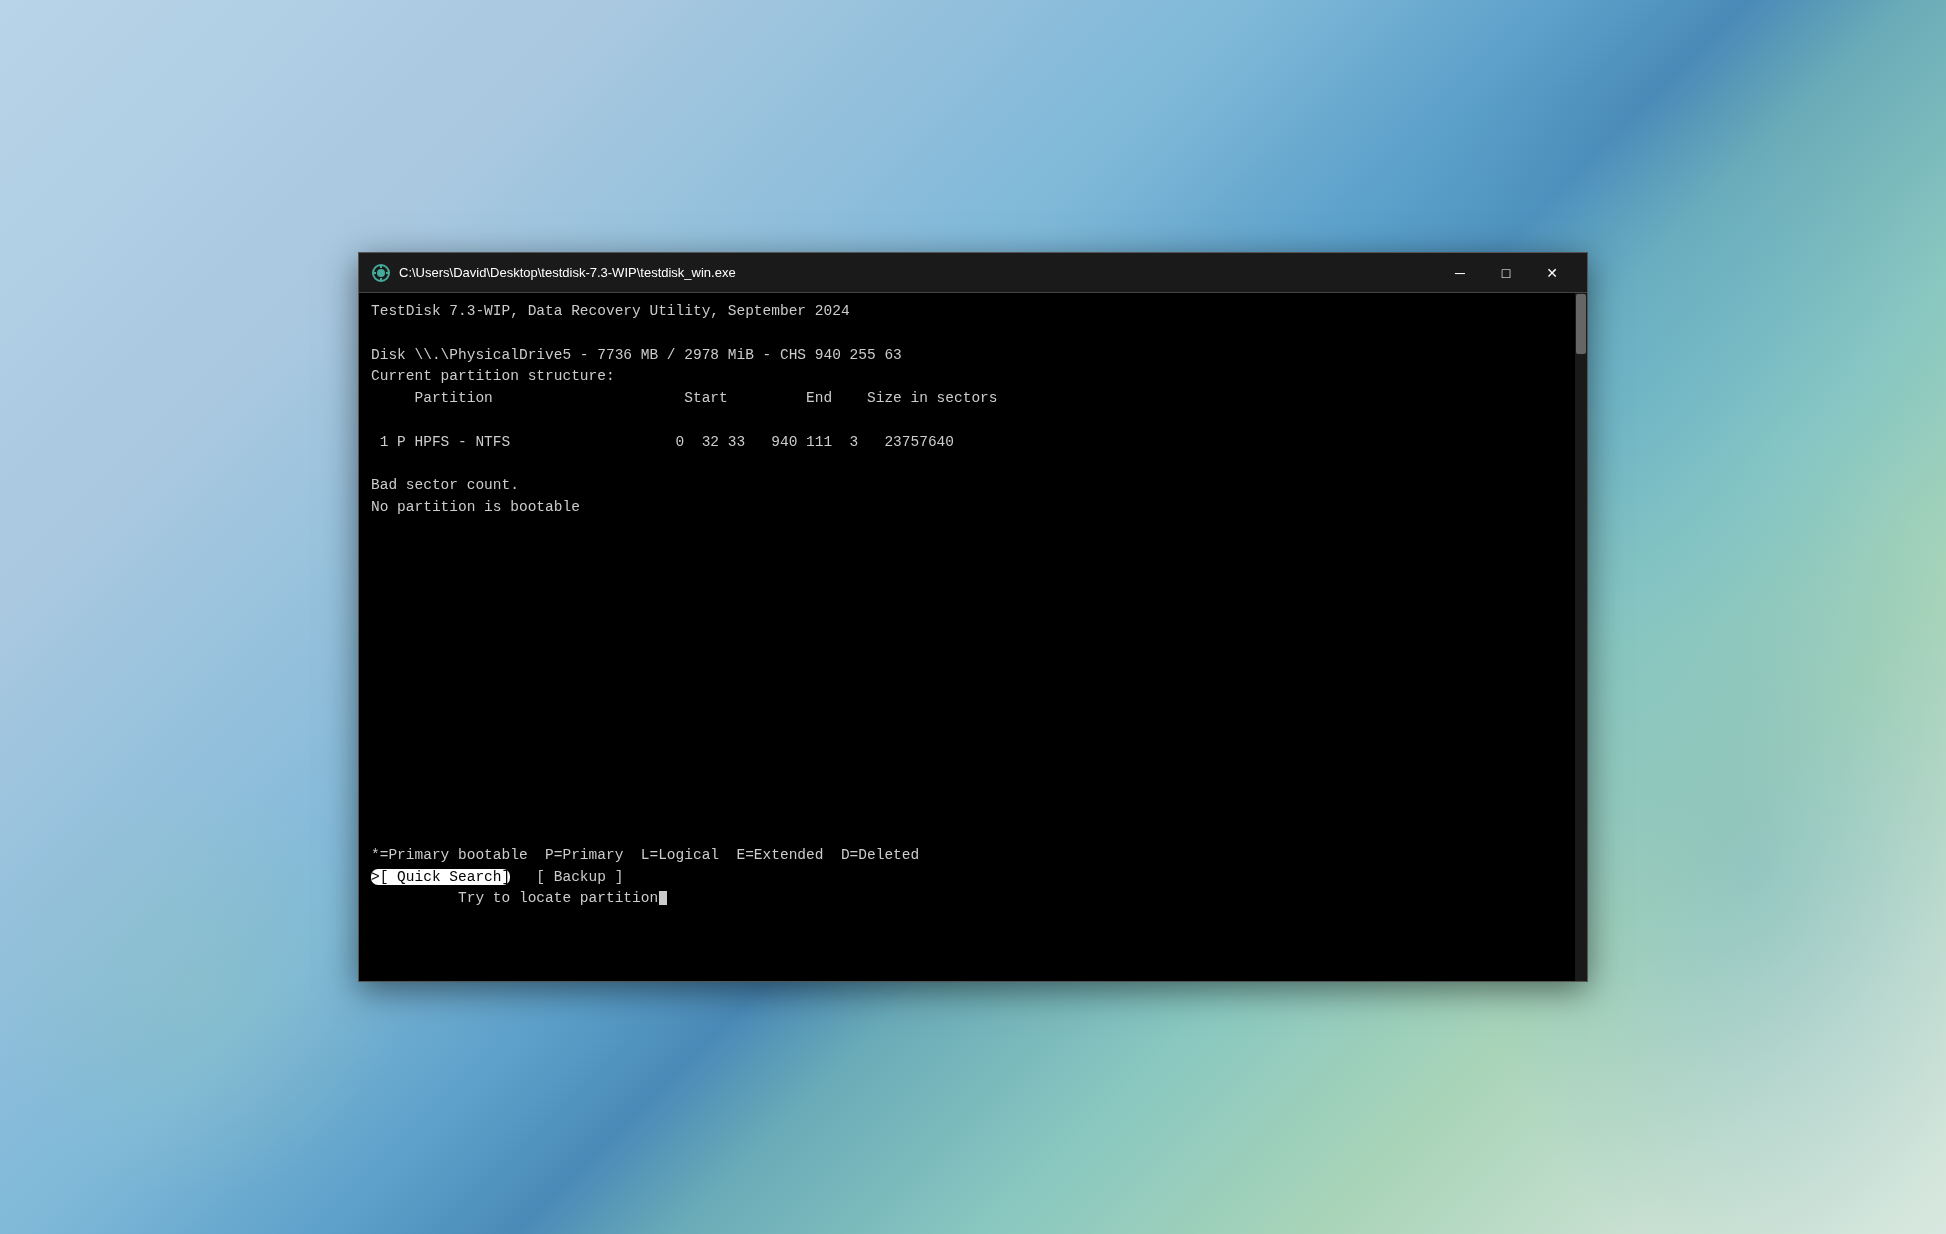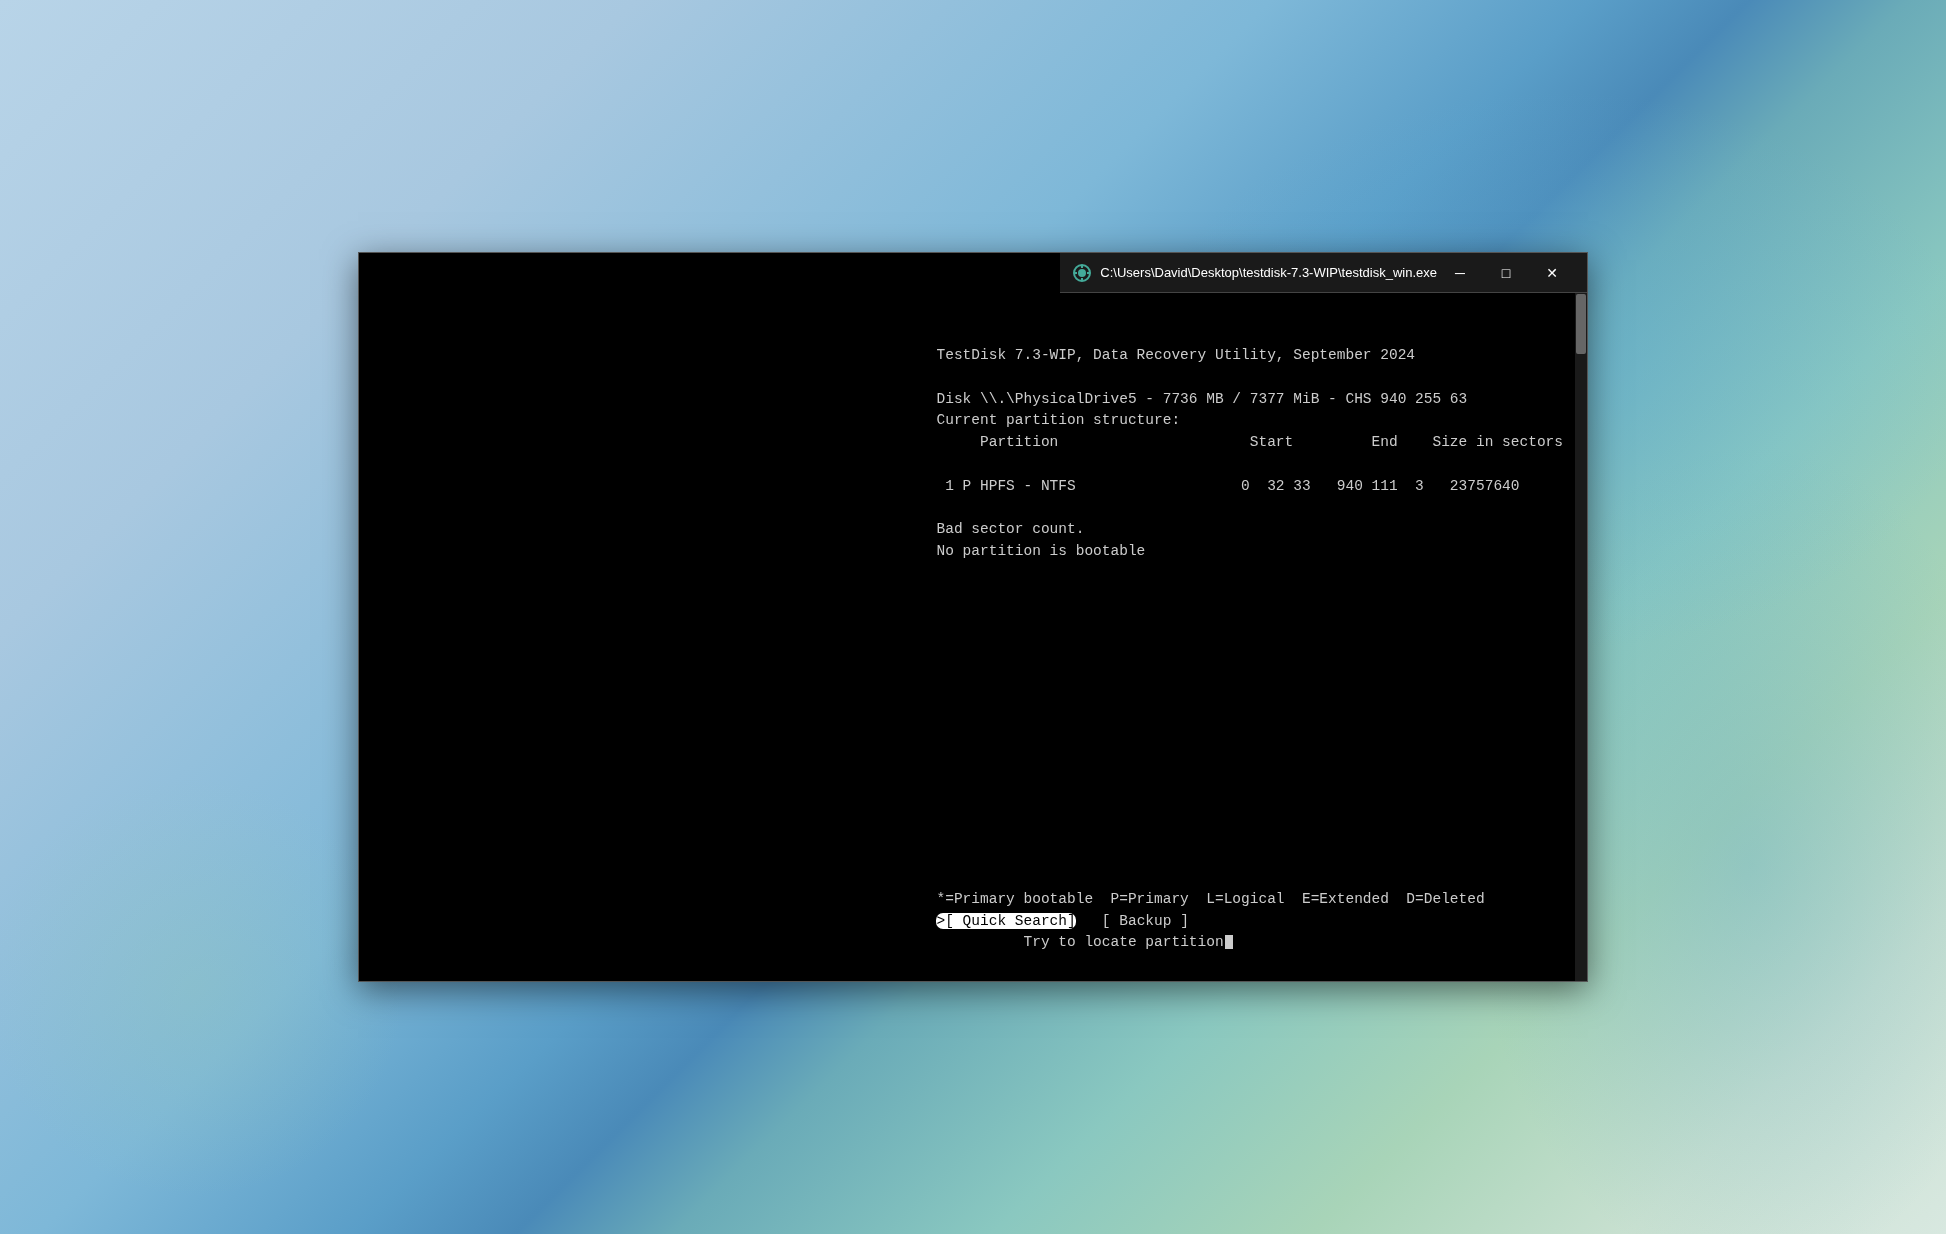--- a/index.html
+++ b/index.html
@@ -29,21 +29,20 @@
 
     .window {
       position: relative;
       width: 1230px;
       height: 730px;
       background: #000000;
       border: 1px solid #555;
       box-shadow: 0 8px 32px rgba(0,0,0,0.5);
       display: flex;
       flex-direction: column;
-      align-items: flex-end;
     }
 
     .titlebar {
       display: flex;
       align-items: center;
       height: 40px;
       background: #1a1a1a;
       border-bottom: 1px solid #444;
       padding: 0 12px;
       flex-shrink: 0;
@@ -90,21 +89,20 @@
 
     .terminal {
       flex: 1;
       background: #000000;
       padding: 8px 12px;
       font-family: 'Courier New', Courier, monospace;
       font-size: 14.5px;
       color: #cccccc;
       overflow: hidden;
       position: relative;
-      margin-top: 44px;
     }
 
     .scrollbar {
       width: 12px;
       background: #1a1a1a;
       display: flex;
       flex-direction: column;
     }
 
     .scrollbar-thumb {
@@ -162,21 +160,21 @@
       <button class="titlebar-btn">─</button>
       <button class="titlebar-btn">□</button>
       <button class="titlebar-btn close">✕</button>
     </div>
   </div>
 
   <div class="scrollbar-area">
     <div class="terminal">
       <div class="term-line">TestDisk 7.3-WIP, Data Recovery Utility, September 2024</div>
       <div class="term-line empty"></div>
-      <div class="term-line">Disk \\.\PhysicalDrive5 - 7736 MB / 7377 MiB - CHS 940 255 63</div>
+      <div class="term-line">Disk \\.\PhysicalDrive5 - 7736 MB / 2978 MiB - CHS 940 255 63</div>
       <div class="term-line">Current partition structure:</div>
       <div class="term-line">     Partition                      Start         End    Size in sectors</div>
       <div class="term-line empty"></div>
       <div class="term-line"> 1 P HPFS - NTFS                   0  32 33   940 111  3   23757640</div>
       <div class="term-line empty"></div>
       <div class="term-line">Bad sector count.</div>
       <div class="term-line">No partition is bootable</div>
 
       <div class="term-line empty"></div>
       <div class="term-line empty"></div>

